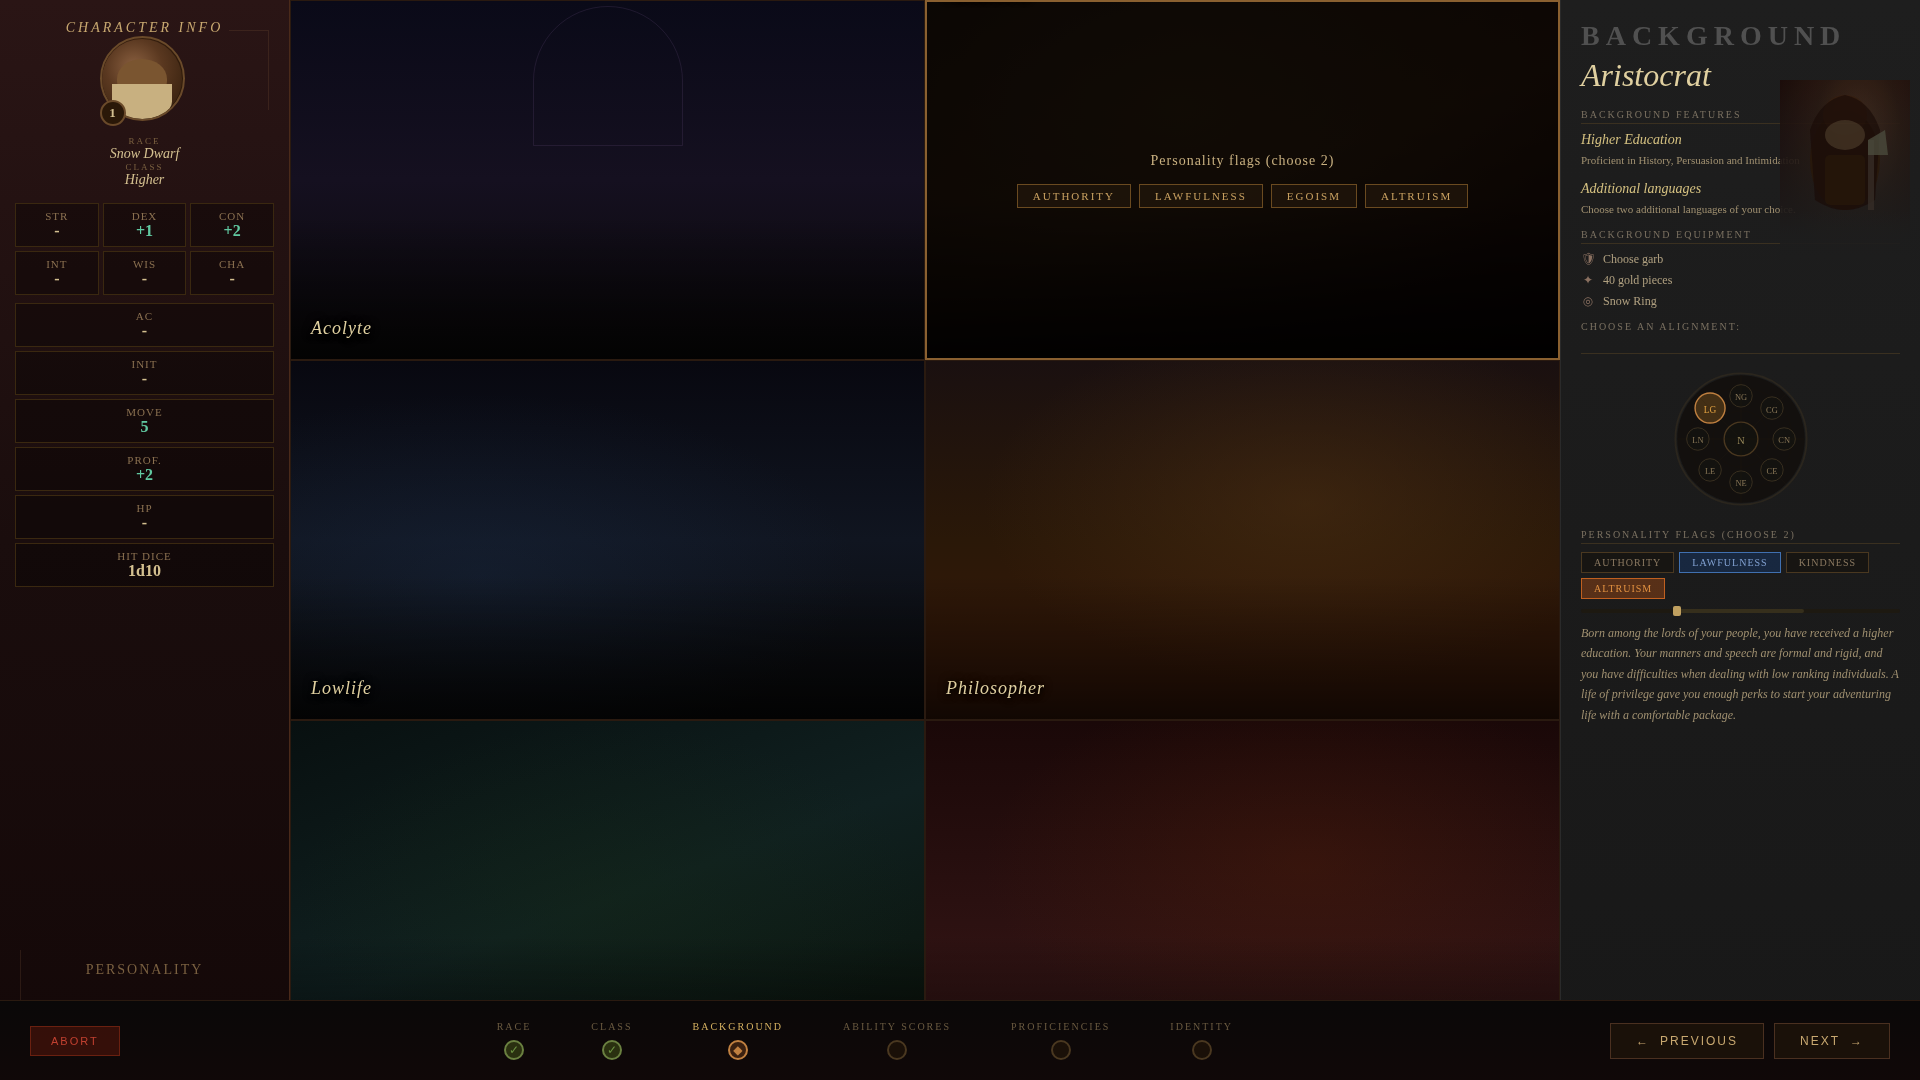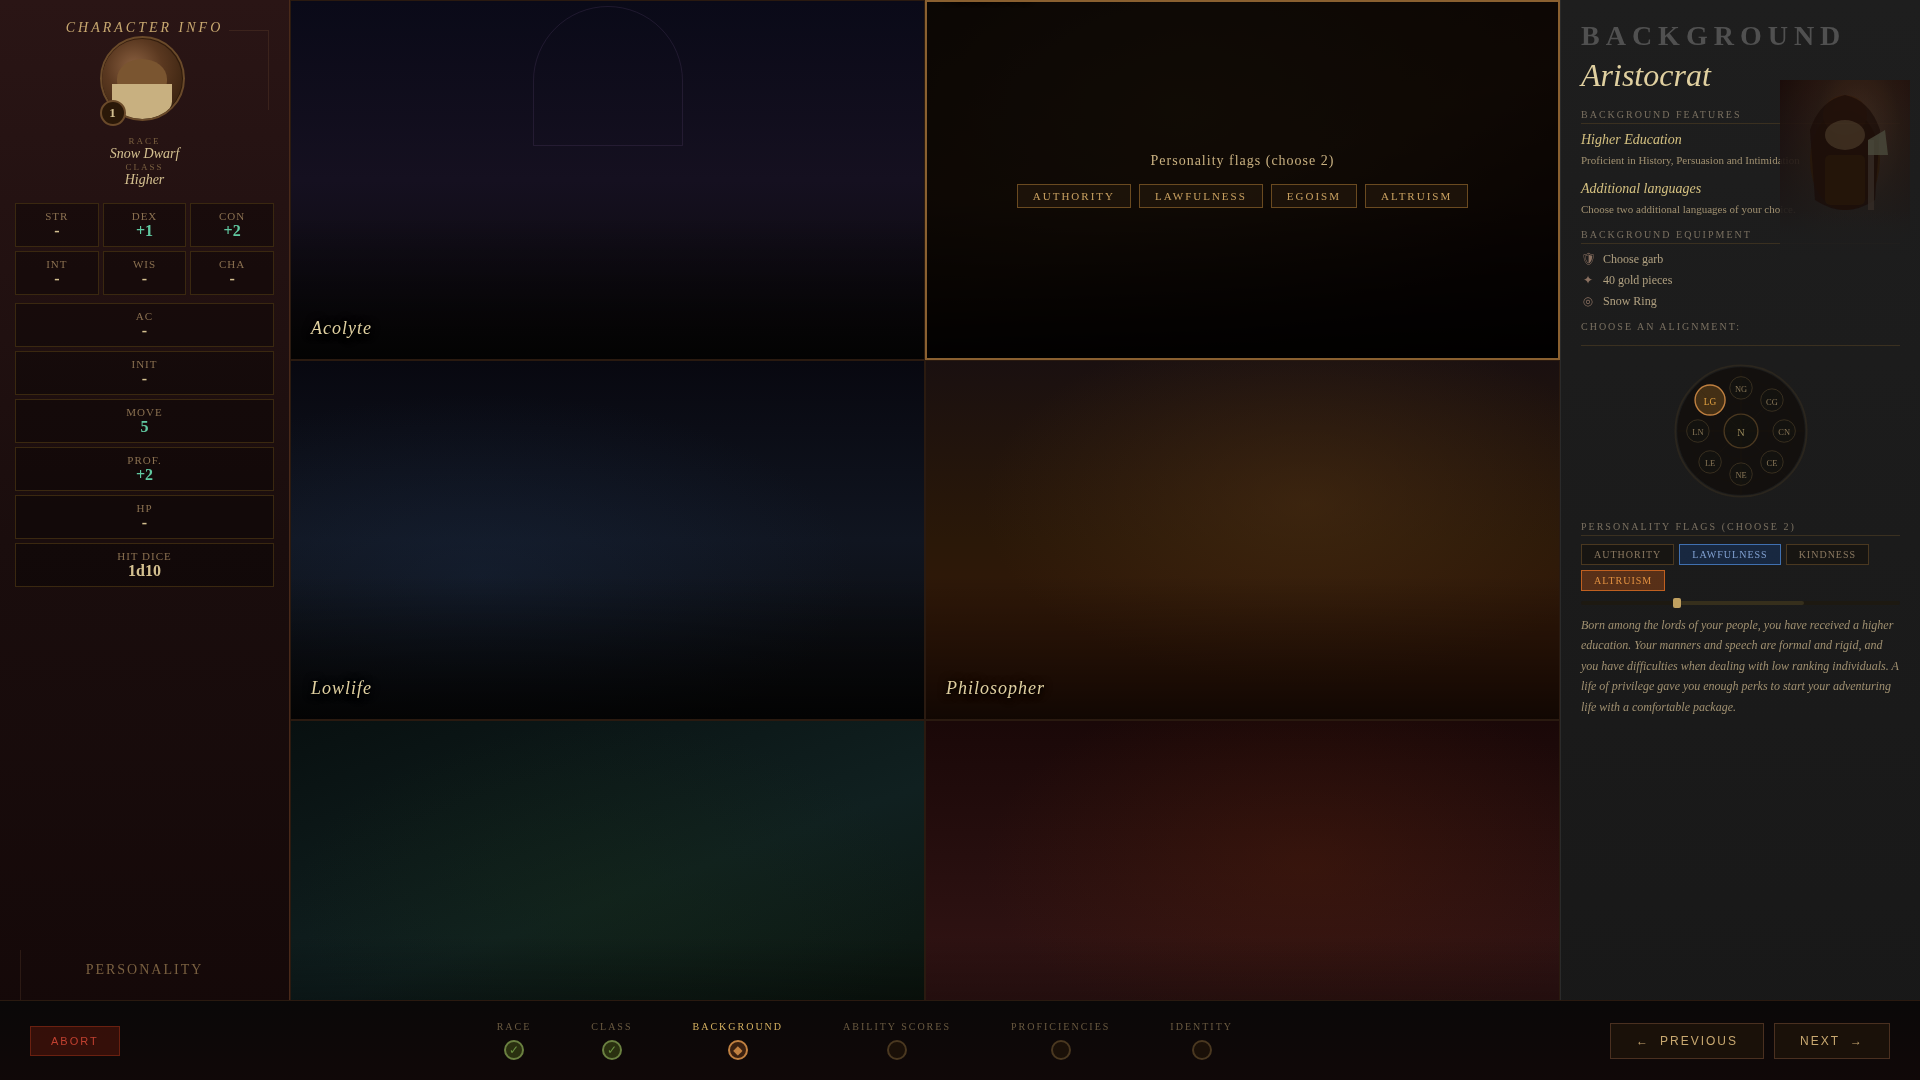--- a/index.html
+++ b/index.html
@@ -384,21 +384,21 @@
       color: #8a7060;
     }
 
     
     .alignment-label {
       font-size: 10px;
       letter-spacing: 2px;
       color: #7a7060;
       text-transform: uppercase;
       margin-bottom: 10px;
-      padding-bottom: 13px;
+      padding-bottom: 21px;
       border-bottom: 1px solid #3a3020;
     }
 
     .alignment-wheel {
       width: 150px;
       height: 150px;
       margin: 0 auto 15px;
       position: relative;
     }
 

